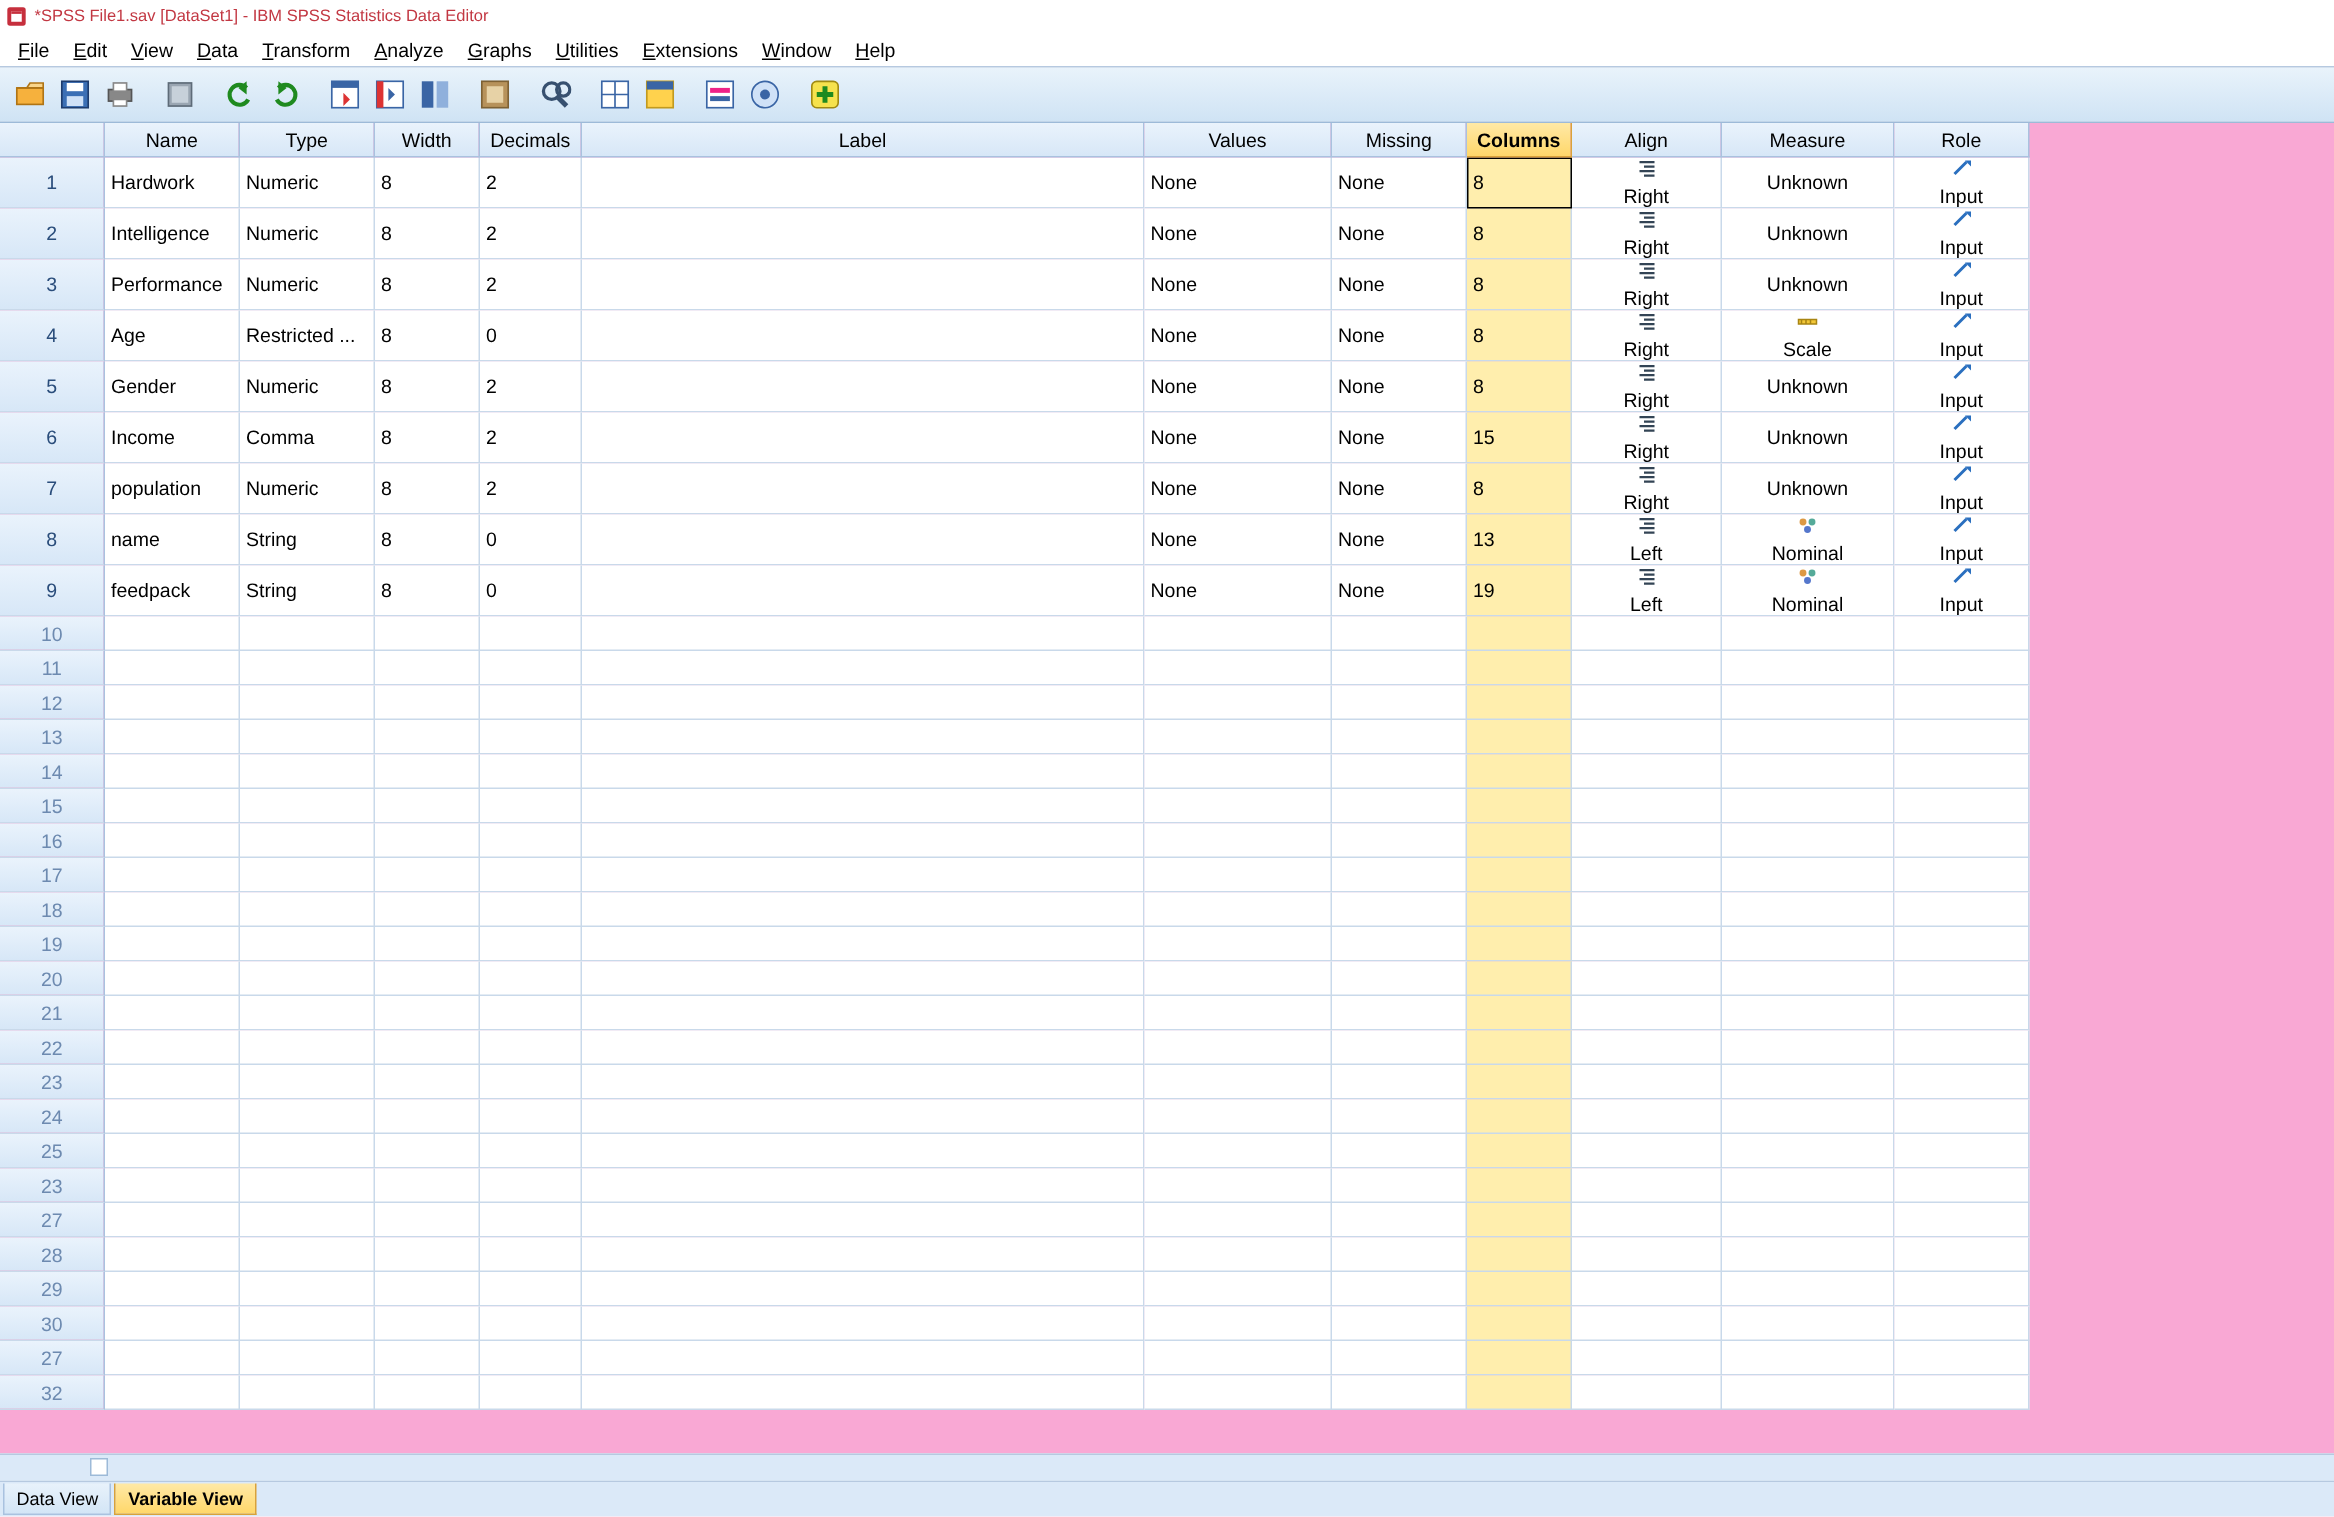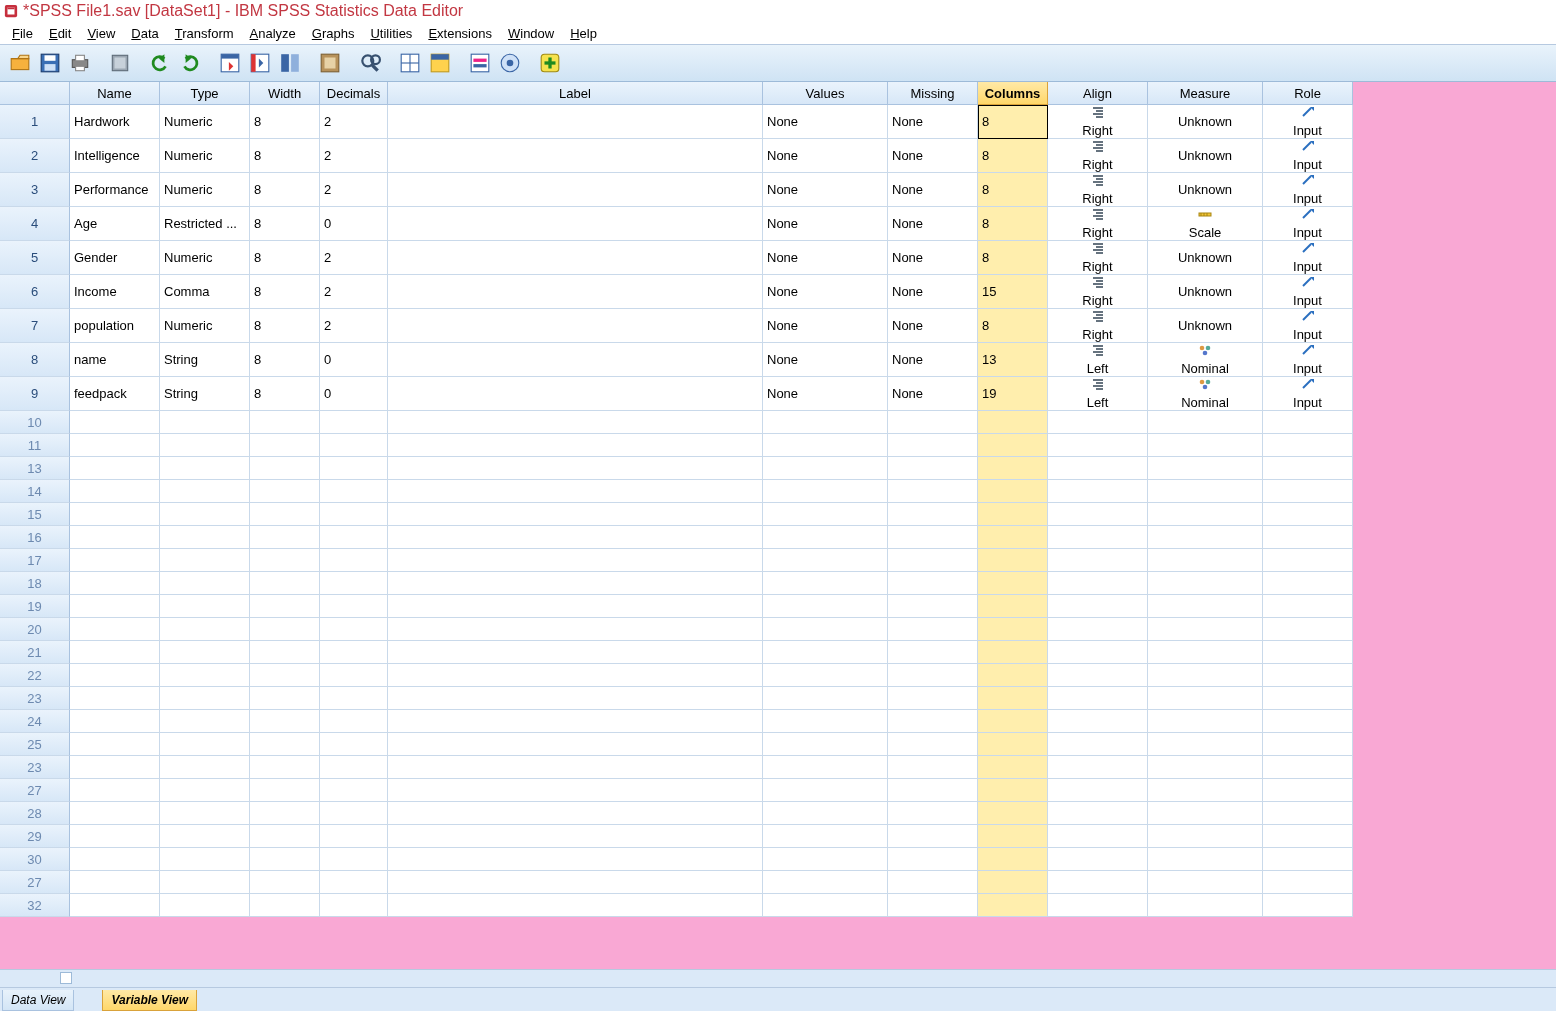--- a/index.html
+++ b/index.html
@@ -2,21 +2,21 @@
 <html><head>
 <meta charset="utf-8">
 <style>
 * { box-sizing: border-box; margin: 0; padding: 0; }
 html, body { width: 100%; height: 100%; font-family: Tahoma, Arial, sans-serif; font-size: 13px; color: #000; background: #fff; overflow: hidden; }
 .app { display: flex; flex-direction: column; height: 100vh; }
 
 
 .title-bar { display: flex; align-items: center; height: 22px; padding: 2px 4px; background: #fff; }
 .title-bar .app-icon { width: 14px; height: 14px; margin-right: 5px; }
-.title-bar .title-text { font-size: 16px; color: #c23742; font-weight: normal; }
+.title-bar .title-text { font-size: 11px; color: #c23742; font-weight: normal; }
 
 
 .menu-bar { display: flex; align-items: center; height: 22px; padding: 0 4px; background: #fff; }
 .menu-item { padding: 2px 8px; font-size: 13px; cursor: default; }
 .menu-item .ul { text-decoration: underline; }
 
 
 .toolbar { display: flex; align-items: center; height: 38px; padding: 2px 6px; background: linear-gradient(#e9f3fb,#cfe3f4); border-top: 1px solid #b6c9e0; border-bottom: 1px solid #9dbad8; gap: 2px; }
 .tb-btn { width: 28px; height: 28px; display: flex; align-items: center; justify-content: center; border: 1px solid transparent; border-radius: 2px; }
 .tb-sep { width: 8px; }
@@ -42,23 +42,23 @@
 
 
 .cell-inner { display: flex; align-items: center; gap: 4px; flex-direction: column; }
 .mini-icon { width: 14px; height: 14px; flex: 0 0 14px; }
 
 
 .hscroll-strip { height: 18px; background: #dbe9f8; border-top: 1px solid #b6c9e0; position: relative; }
 .hscroll-strip .thumb-left { position:absolute; left:60px; top:2px; width:12px; height:12px; background:#fff; border:1px solid #9dbad8; }
 
 
-.bottom-tabs { display: flex; align-items: flex-end; height: 24px; background: #dbe9f8; padding: 0 2px; gap: 2px; border-top: 1px solid #b6c9e0; font-style: italic; }
+.bottom-tabs { display: flex; align-items: center; height: 24px; background: #dbe9f8; padding: 0 2px; gap: 2px; border-top: 1px solid #b6c9e0; }
 .btab { padding: 3px 8px; font-size: 12px; border: 1px solid #a9c2df; border-top: none; background: linear-gradient(#e8f2fb,#d3e5f6); cursor: default; }
-.btab.active { background: linear-gradient(#ffe9a6,#ffd76a); border-color: #d9a23a; font-weight: bold; margin-left: 26px; }
+.btab.active { background: linear-gradient(#ffe9a6,#ffd76a); border-color: #d9a23a; font-weight: bold; }
 
 </style>
 </head>
 <body>
 
 <div class="app">
 
   <div class="title-bar">
     <svg class="app-icon" viewBox="0 0 16 16">
         <rect x="1" y="1" width="14" height="14" rx="2" fill="#c62f3d"></rect>
@@ -578,20 +578,34 @@
             <td class="cell"></td>
             <td class="cell"></td>
             <td class="cell"></td>
             <td class="cell"></td>
             <td class="cell colsel"></td>
             <td class="cell"></td>
             <td class="cell"></td>
             <td class="cell"></td>
           </tr>
           <tr>
+            <td class="rowhdr empty-row">12</td>
+            <td class="cell"></td>
+            <td class="cell"></td>
+            <td class="cell"></td>
+            <td class="cell"></td>
+            <td class="cell"></td>
+            <td class="cell"></td>
+            <td class="cell"></td>
+            <td class="cell colsel"></td>
+            <td class="cell"></td>
+            <td class="cell"></td>
+            <td class="cell"></td>
+          </tr>
+          <tr>
             <td class="rowhdr empty-row">13</td>
             <td class="cell"></td>
             <td class="cell"></td>
             <td class="cell"></td>
             <td class="cell"></td>
             <td class="cell"></td>
             <td class="cell"></td>
             <td class="cell"></td>
             <td class="cell colsel"></td>
             <td class="cell"></td>

